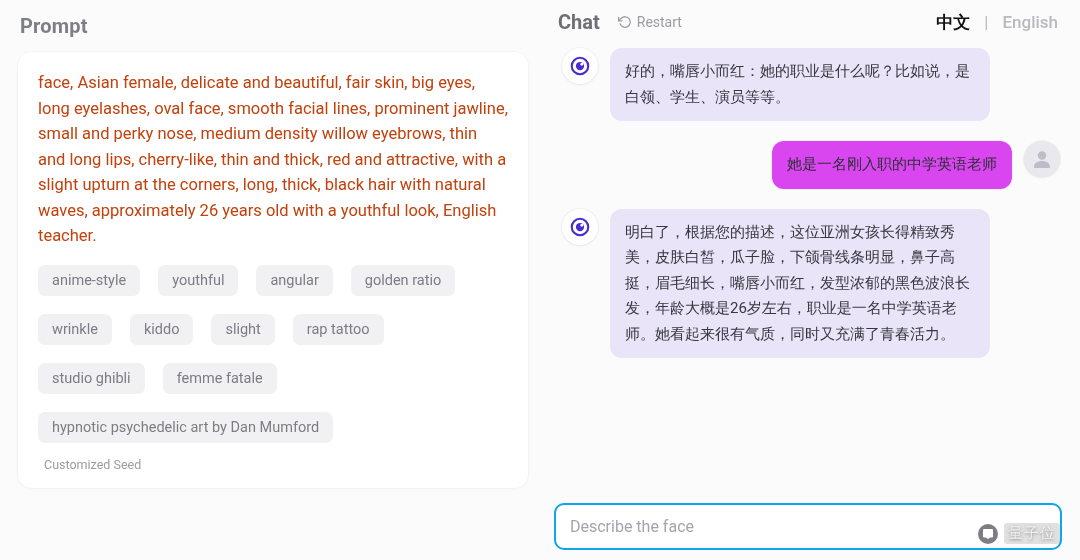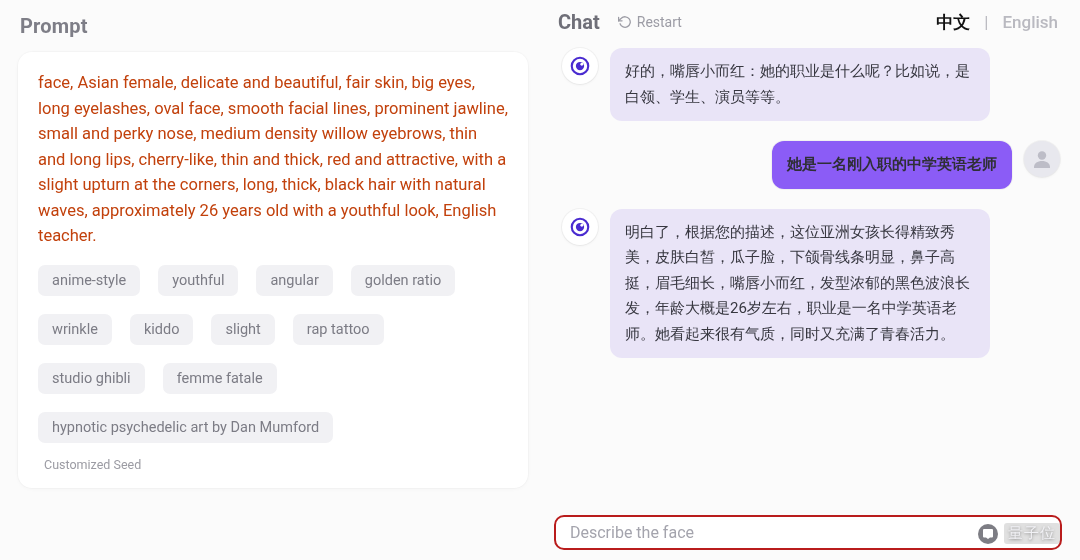--- a/index.html
+++ b/index.html
@@ -29,24 +29,24 @@
 
   .thread { flex: 1; overflow: hidden; padding: 4px 2px 0 8px; }
   .msg { display: flex; gap: 12px; margin-bottom: 20px; align-items: flex-start; }
   .msg.user { justify-content: flex-end; }
   .avatar { width: 36px; height: 36px; border-radius: 50%; background: #fff; box-shadow: 0 0 0 1px rgba(0,0,0,0.04), 0 1px 3px rgba(0,0,0,0.05); display: flex; align-items: center; justify-content: center; flex: none; }
   .avatar.bot svg { width: 22px; height: 22px; }
   .avatar.user-av { background: #e8e8ee; }
   .avatar.user-av svg { width: 24px; height: 24px; }
   .bubble { border-radius: 12px; padding: 11px 15px; font-size: 15px; line-height: 1.7; max-width: 380px; }
   .bubble.bot { background: #e9e4f7; color: #373740; }
-  .bubble.user { background: #8b5cf6; color: #2f2f36; box-shadow: 0 0 0 1px rgba(0,0,0,0.04); font-weight: bold; }
+  .bubble.user { background: #d946ef; color: #2f2f36; box-shadow: 0 0 0 1px rgba(0,0,0,0.04); }
 
   .composer { margin-top: 6px; }
-  .input-wrap { border: 2px solid #b91c1c; border-radius: 10px; padding: 6px 14px; background: #fff; }
+  .input-wrap { border: 2px solid #0ea5e9; border-radius: 10px; padding: 12px 14px; background: #fff; }
   .input-wrap input { width: 100%; border: none; outline: none; font-size: 16px; color: #333; background: transparent; }
   .input-wrap input::placeholder { color: #a4a4ad; }
 
   
   .wm { position: absolute; right: 20px; bottom: 16px; display: flex; align-items: center; gap: 6px; color: #fff; font-size: 15px; text-shadow: 0 1px 3px rgba(0,0,0,0.4); pointer-events: none; }
   .wm-circle { width: 20px; height: 20px; border-radius: 50%; background: rgba(70,70,80,0.7); display: flex; align-items: center; justify-content: center; }
   .wm-circle svg { width: 12px; height: 12px; }
   .wm-text { color: #f2f2f6; background: rgba(0,0,0,0.12); padding: 1px 4px; border-radius: 3px; letter-spacing: 1px; }
 </style>
 </head>

